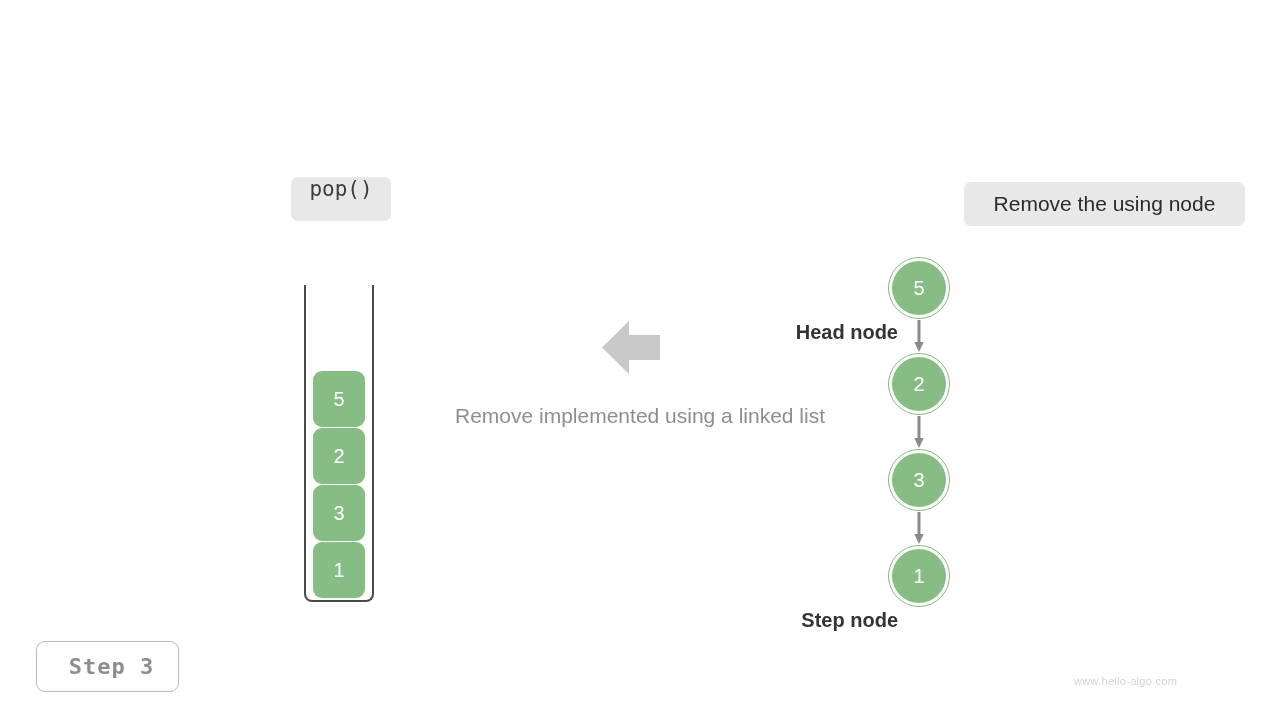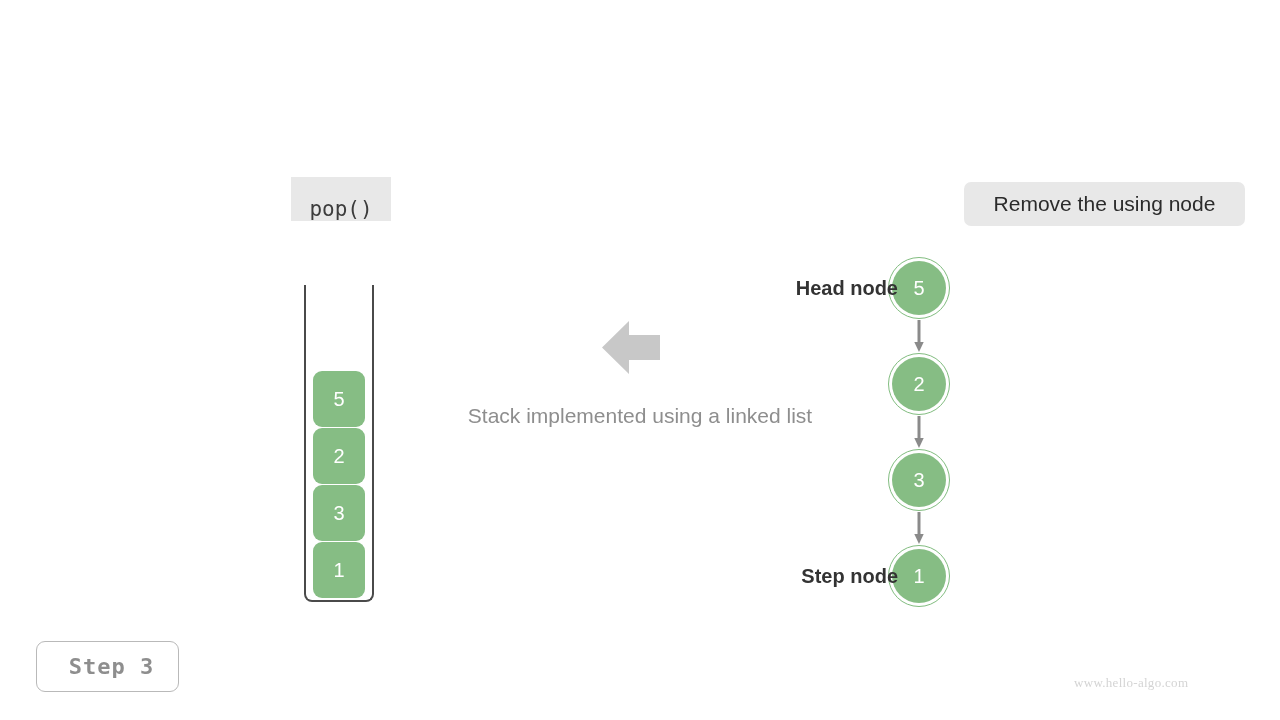--- a/index.html
+++ b/index.html
@@ -17,23 +17,23 @@
   }
 
   
   .op-badge {
     position: absolute;
     left: 291px;
     top: 177px;
     width: 100px;
     height: 44px;
     background: #e8e8e8;
-    border-radius: 0;
-    display: flex;
-    align-items: flex-end;
+    border-radius: 7px;
+    display: flex;
+    align-items: flex-start;
     justify-content: center;
     font-family: "DejaVu Sans Mono", "Liberation Mono", monospace;
     font-size: 21px;
     color: #3c3c3c;
     letter-spacing: 0px;
   }
 
   
   .note-badge {
     position: absolute;
@@ -70,22 +70,22 @@
     letter-spacing: 1px;
     box-sizing: border-box;
     padding-left: 8px;
   }
 
   
   .watermark {
     position: absolute;
     left: 1074px;
     top: 675px;
-    font-family: Liberation Serif, serif;
-    font-size: 13px;
+    font-family: Liberation Sans, sans-serif;
+    font-size: 11px;
     color: #d4d4d4;
     letter-spacing: 0.3px;
   }
 
   
   .caption {
     position: absolute;
     left: 440px;
     top: 404px;
     width: 400px;
@@ -180,20 +180,21 @@
   }
 
   
   .side-label {
     position: absolute;
     font-size: 20px;
     font-weight: bold;
     color: #333333;
     white-space: nowrap;
     text-align: right;
+    margin-top: 44px;
   }
   #head-node-label { left: 658px; top: 277px; width: 240px; }
   #tail-node-label { left: 658px; top: 565px; width: 240px; }
 </style>
 </head>
 <body>
 
 <div class="op-badge">
   <span>pop()</span>
 </div>
@@ -219,21 +220,21 @@
       </div>
     </div>
 </div>
 
 <div class="big-arrow">
   <svg width="58" height="57" viewBox="0 0 58 57" aria-hidden="true">
     <polygon points="0,28.5 27,2 27,16 58,16 58,41 27,41 27,55" fill="#c8c8c8"></polygon>
   </svg>
 </div>
 
-<div class="caption">Stack implemented using a linked list</div>
+<div class="caption">Remove implemented using a linked list</div>
 
 <div class="list-wrap" id="list-wrap">
     <div class="ll-node" style="top: 0px;">
       <div class="ring" style="border-color: rgb(130, 189, 128);"></div>
       <div class="disc" style="background: rgb(134, 189, 132);">
         <span>5</span>
       </div>
     </div>
     <div class="ll-edge" style="top: 63px; height: 32px;"><svg width="10" height="32" viewBox="0 0 10 32" aria-hidden="true">
         <line x1="5" y1="0" x2="5" y2="23" stroke="#8a8a8a" stroke-width="3"></line>

